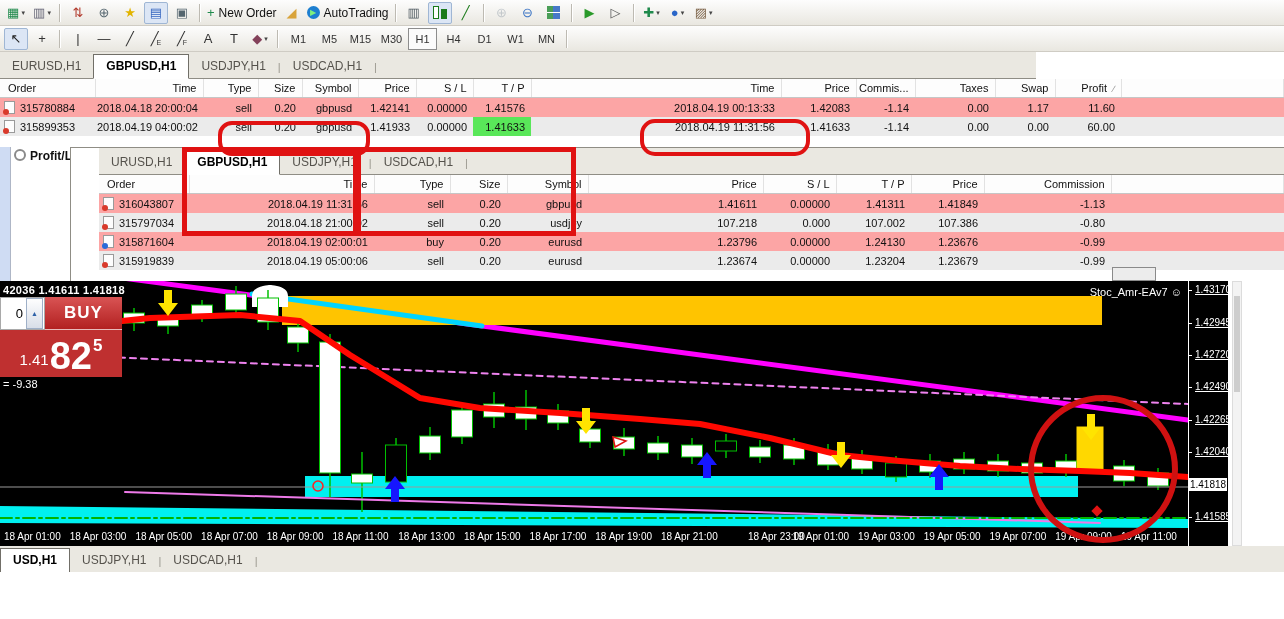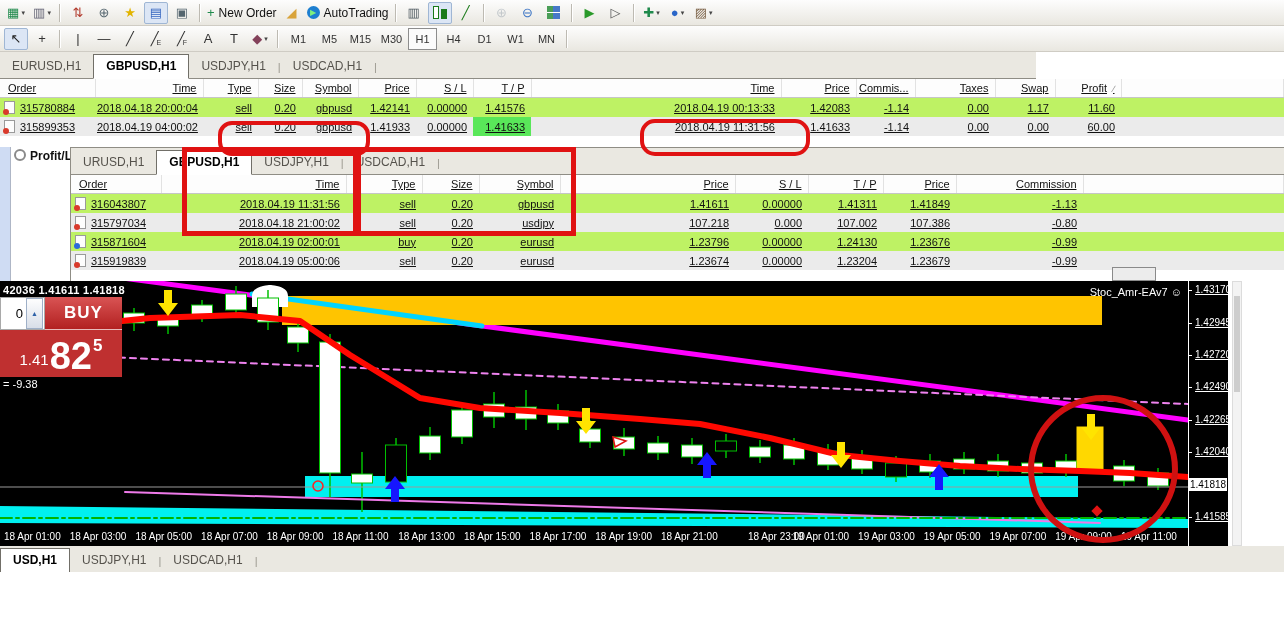--- a/index.html
+++ b/index.html
@@ -26,28 +26,28 @@
   .tfbtn{display:inline-flex;align-items:center;justify-content:center;height:20px;min-width:27px;
          font-size:11px;color:#333;margin:0 1px;border:1px solid transparent;}
   .tfbtn.active{background:#fbfbfb;border:1px solid #8d8d8d;}
   
   .tabstrip{position:absolute;display:flex;align-items:flex-end;background:#eae8e1;border-bottom:1px solid #8f8d85;box-sizing:border-box;}
   #tabs1{left:0;top:52px;width:1036px;height:27px;}
   .tab{padding:4px 12px 5px;color:#55524c;font-size:12px;white-space:nowrap;}
   .tab.active{background:#fff;border:1px solid #716f68;border-bottom:1px solid #fff;color:#000;font-weight:700;margin-bottom:-1px;}
   .tabpipe{color:#9a988f;padding:4px 0 5px;}
   
-  table.mt{border-collapse:collapse;table-layout:fixed;width:100%;font-size:11px;background:#bef264;text-decoration:underline;}
+  table.mt{border-collapse:collapse;table-layout:fixed;width:100%;font-size:11px;background:#fca5a5;}
   table.mt th{font-weight:400;text-align:right;padding:3px 6px 3px 2px;border-right:1px solid #e2e2e2;border-bottom:1px solid #c6c6c6;white-space:nowrap;overflow:hidden;background:#fdfdfd;}
   table.mt th:first-child{text-align:left;padding-left:8px;}
   table.mt td{text-align:right;padding:3px 6px 3px 2px;white-space:nowrap;overflow:hidden;}
   table.mt td:first-child{text-align:left;padding-left:4px;}
   table.mt tr.alt{background:#ebebeb;margin-top:13px;}
   #table1{position:absolute;left:0;top:79px;width:1284px;}
-  #panel2{position:absolute;left:70px;top:147px;width:1214px;height:135px;background:#fff;border-left:1px solid #8f8d85;border-top:1px solid #8f8d85;box-sizing:border-box;}
+  #panel2{position:absolute;left:70px;top:147px;width:1214px;height:135px;background:#fff;border-left:1px solid #8f8d85;border-top:1px solid #8f8d85;box-sizing:border-box;padding-left:28px;}
   #tabs2{position:relative;width:100%;height:27px;display:flex;align-items:flex-end;background:#eae8e1;border-bottom:1px solid #8f8d85;box-sizing:border-box;}
   .rowic{display:inline-block;width:9px;height:11px;border:1px solid #9a9a9a;background:#fdfdfd;position:relative;margin-right:5px;vertical-align:-2px;}
   .rowic:after{content:"";position:absolute;left:-2px;bottom:-2px;width:6px;height:6px;border-radius:50%;}
   .rowic.sell:after{background:#d93a2b;}
   .rowic.buy:after{background:#2b6bd9;}
   .cell-green{background:#59e759;}
   .sortg{color:#8a8a8a;font-size:9px;padding-left:6px;}
   
   #left-strip{position:absolute;left:0;top:147px;width:70px;height:135px;background:#fff;overflow:hidden;}
   #left-strip .band{position:absolute;left:0;top:0;width:10px;height:135px;background:#cfdcf3;border-right:1px solid #aeb6c6;}

